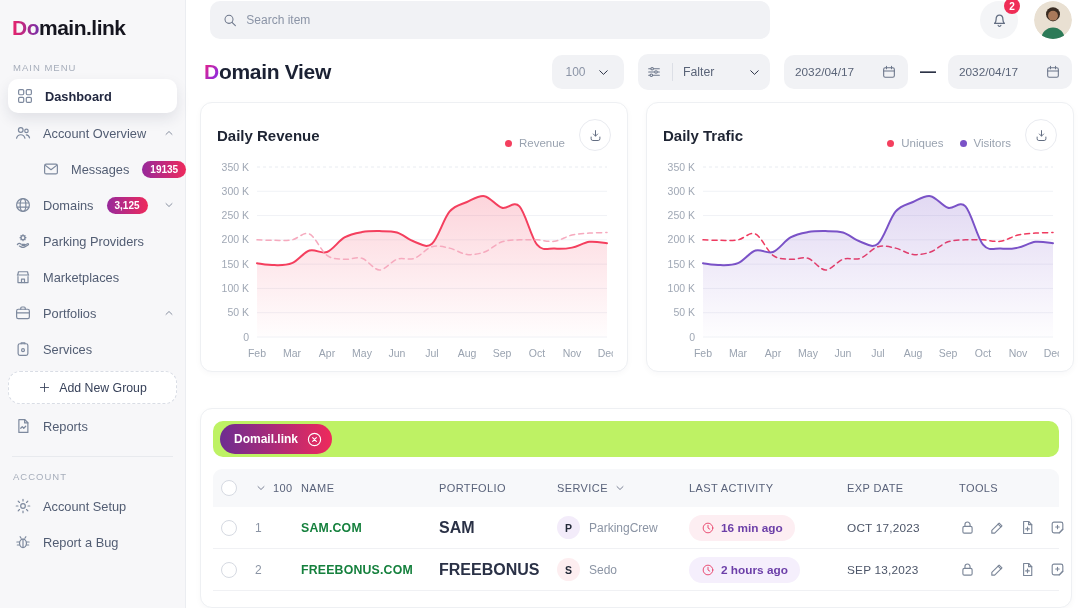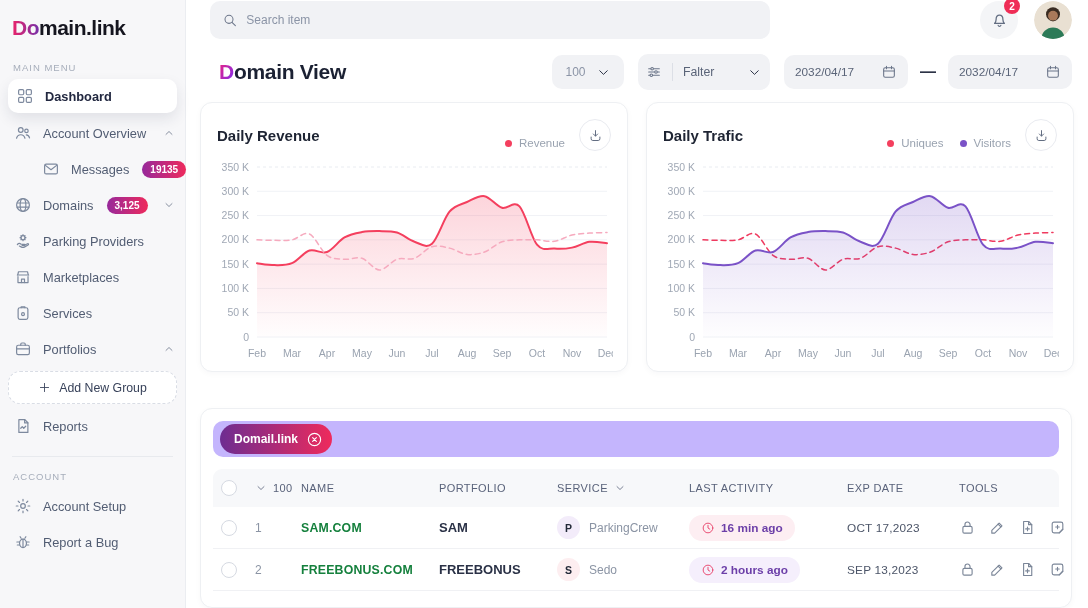--- a/index.html
+++ b/index.html
@@ -28,21 +28,21 @@
   .search .ic { width:16px; height:16px; color:#6b7589; display:flex; }
   .search input { border:0; outline:0; background:transparent; font-family:inherit; font-size:12px; color:#3a4358; width:100%; }
   .search input::placeholder { color:#8b94a6; }
   .top-right { margin-left:auto; display:flex; align-items:center; gap:16px; }
   .bell-wrap { position:relative; width:38px; height:38px; background:#f4f5f7; border-radius:50%; display:flex; align-items:center; justify-content:center; cursor:pointer; }
   .bell-wrap .ic { width:19px; height:19px; color:#636e82; display:flex; }
   .bell-badge { position:absolute; top:-3px; right:-2px; min-width:16px; height:16px; background:#ef2d56; border-radius:9px; color:#fff; font-size:10px; font-weight:700; display:flex; align-items:center; justify-content:center; padding:0 4px; }
   .avatar { width:38px; height:38px; border-radius:50%; overflow:hidden; cursor:pointer; flex:none; }
 
   .content { padding:6px 16px 0 14px; }
-  .page-head { display:flex; align-items:center; margin:8px 0 12px 19px; }
+  .page-head { display:flex; align-items:center; margin:8px 0 12px 4px; }
   .page-title { font-size:21px; font-weight:800; color:#1b2133; letter-spacing:-0.3px; }
   .page-title .accent { background:linear-gradient(120deg,#e0248f 15%,#8a2be2 85%); -webkit-background-clip:text; background-clip:text; color:transparent; }
   .head-controls { margin-left:auto; display:flex; align-items:center; gap:14px; }
   .ctl { background:#f1f2f5; border-radius:10px; display:flex; align-items:center; cursor:pointer; }
   .ctl-select { height:34px; width:72px; justify-content:center; gap:10px; font-size:12px; color:#8b94a6; }
   .ctl-filter { height:36px; width:132px; padding:0 8px; gap:10px; font-size:12.3px; color:#5a6478; }
   .ctl-filter .sep { width:1px; height:18px; background:#dcdfe6; }
   .ctl-date { height:34px; width:124px; padding:0 11px; justify-content:space-between; font-size:11.8px; color:#5a6478; }
   .ctl .ic { width:15px; height:15px; color:#2c3346; display:flex; }
   .ctl .cic { width:16px; height:16px; color:#6b7589; display:flex; }
@@ -55,33 +55,33 @@
   .chart-head { display:flex; align-items:center; margin:2px 2px 6px 2px; }
   .chart-title { font-size:15px; font-weight:700; color:#1e2433; }
   .legend { margin-left:auto; display:flex; align-items:center; gap:16px; margin-right:14px; }
   .legend-item { display:flex; align-items:center; gap:7px; font-size:11.5px; color:#9aa3b0;margin-top:16px; }
   .legend-dot { width:7px; height:7px; border-radius:50%; }
   .dl-btn { width:32px; height:32px; border:1px solid #e9ebf0; border-radius:50%; background:#fff; display:flex; align-items:center; justify-content:center; cursor:pointer; }
   .dl-btn .ic { width:15px; height:15px; color:#636e82; display:flex; }
 
   
   .table-card { margin-top:36px; padding:12px 12px 0 12px; height:200px; overflow:hidden; }
-  .chip-bar { background:#c4b5fd; border-radius:10px; height:36px; display:flex; align-items:center; padding:0 6px; }
+  .chip-bar { background:#bef264; border-radius:10px; height:36px; display:flex; align-items:center; padding:0 6px; }
   .chip { margin-left:1px; background:linear-gradient(90deg,#6d2c91,#ee2a5c); color:#fff; height:30px; border-radius:15px; display:flex; align-items:center; gap:8px; padding:0 9px 0 14px; font-size:12px; font-weight:700; cursor:pointer; }
   .chip .ic { width:17px; height:17px; color:#fff; display:flex; cursor:pointer; }
   .tbl { margin-top:12px; }
   .tbl-grid { display:grid; grid-template-columns:34px 46px 138px 118px 132px 158px 112px 1fr; align-items:center; }
   .tbl-head { background:#f7f8fa; border-radius:9px 9px 0 0; height:38px; font-size:11px; color:#59627a; letter-spacing:.4px; padding:0 8px; }
   .tbl-head .hcell { display:flex; align-items:center; gap:6px; }
   .tbl-head .cic { width:12px; height:12px; color:#59627a; display:flex; }
   .tbl-row { height:42px; border-bottom:1px solid #f0f1f4; padding:0 8px; font-size:12px; }
   .cb { width:16px; height:16px; border:1.5px solid #d6dae2; border-radius:50%; background:#fff; cursor:pointer; }
   .num { color:#8b94a4; }
   .dname { font-weight:800; color:#15803d; font-size:12.3px; letter-spacing:.2px; }
-  .pfolio { font-weight:700; color:#2a3146; font-size:13px; }
+  .pfolio { font-weight:700; color:#2a3146; font-size:16px; }
   .svc { display:flex; align-items:center; gap:9px; }
   .svc-av { width:23px; height:23px; border-radius:50%; display:flex; align-items:center; justify-content:center; font-size:10.5px; font-weight:700; color:#232938; }
   .svc-name { color:#8b94a4; }
   .act-pill { display:inline-flex; align-items:center; gap:6px; height:26px; border-radius:14px; padding:0 12px; font-size:11.8px; font-weight:700; color:#6c3fa8; }
   .act-pill .ic { width:14px; height:14px; color:#e8436a; display:flex; }
   .tone-pink { background:#fdeef2; }
   .tone-purple { background:#f5effc; }
   .expd { color:#4c5568; font-size:11.8px; letter-spacing:.2px; }
   .tools { display:flex; align-items:center; gap:13px; }
   .tool { width:17px; height:17px; color:#7b8698; display:flex; cursor:pointer; }
@@ -165,41 +165,41 @@
             <path d="M4.5 9.3h15"></path>
             <path d="M5.3 11.4v8h13.4v-8"></path>
             <path d="M10 19.4v-4.6h4v4.6"></path>
           </svg>
         </span>
         <span>Marketplaces</span>
       </div>
       <div class="side-item">
         <span class="ic">
           <svg viewBox="0 0 24 24" fill="none" stroke="currentColor" stroke-width="1.6" stroke-linecap="round" stroke-linejoin="round">
+            <rect x="3.5" y="7" width="17" height="12.5" rx="2.2"></rect>
+            <path d="M9 7V5.6A1.6 1.6 0 0110.6 4h2.8A1.6 1.6 0 0115 5.6V7"></path>
+            <path d="M3.5 11.7h17"></path>
+          </svg>
+        </span>
+        <span>Portfolios</span>
+        <span class="side-chev">
+          <svg viewBox="0 0 24 24" fill="none" stroke="currentColor" stroke-width="1.6" stroke-linecap="round" stroke-linejoin="round">
+            <path d="M6 14.8L12 9l6 5.8"></path>
+          </svg>
+        </span>
+      </div>
+      <div class="side-item">
+        <span class="ic">
+          <svg viewBox="0 0 24 24" fill="none" stroke="currentColor" stroke-width="1.6" stroke-linecap="round" stroke-linejoin="round">
             <rect x="5.5" y="5" width="13" height="15.5" rx="2.4"></rect>
             <path d="M9.5 5V3.8h5V5"></path>
             <circle cx="12" cy="13.5" r="1.9"></circle>
           </svg>
         </span>
         <span>Services</span>
-      </div>
-      <div class="side-item">
-        <span class="ic">
-          <svg viewBox="0 0 24 24" fill="none" stroke="currentColor" stroke-width="1.6" stroke-linecap="round" stroke-linejoin="round">
-            <rect x="3.5" y="7" width="17" height="12.5" rx="2.2"></rect>
-            <path d="M9 7V5.6A1.6 1.6 0 0110.6 4h2.8A1.6 1.6 0 0115 5.6V7"></path>
-            <path d="M3.5 11.7h17"></path>
-          </svg>
-        </span>
-        <span>Portfolios</span>
-        <span class="side-chev">
-          <svg viewBox="0 0 24 24" fill="none" stroke="currentColor" stroke-width="1.6" stroke-linecap="round" stroke-linejoin="round">
-            <path d="M6 14.8L12 9l6 5.8"></path>
-          </svg>
-        </span>
       </div>
       <div class="side-btn">
         <span class="ic">
           <svg viewBox="0 0 24 24" fill="none" stroke="currentColor" stroke-width="1.6" stroke-linecap="round" stroke-linejoin="round">
             <path d="M12 4.5v15M4.5 12h15"></path>
           </svg>
         </span>
         <span>Add New Group</span>
       </div>
       <div class="side-item">

